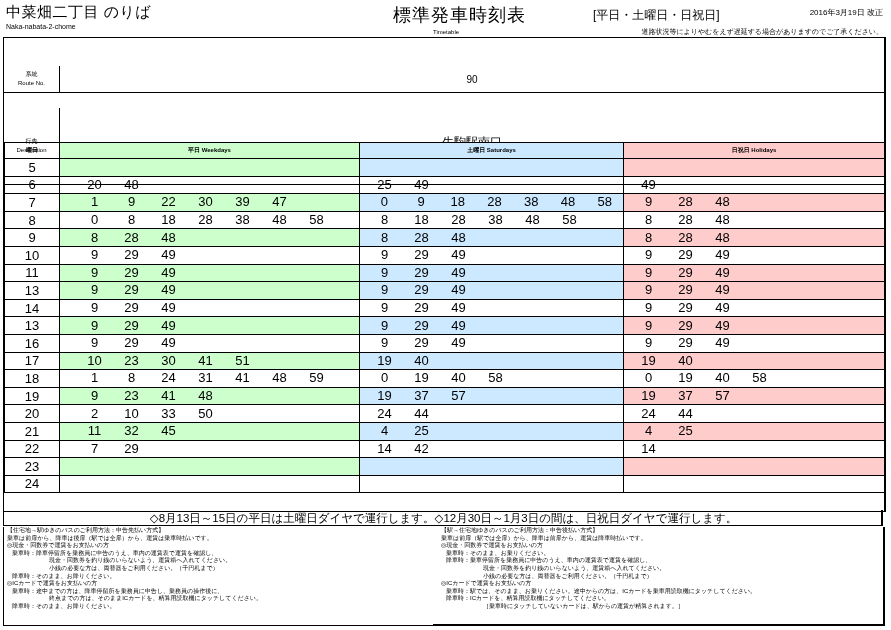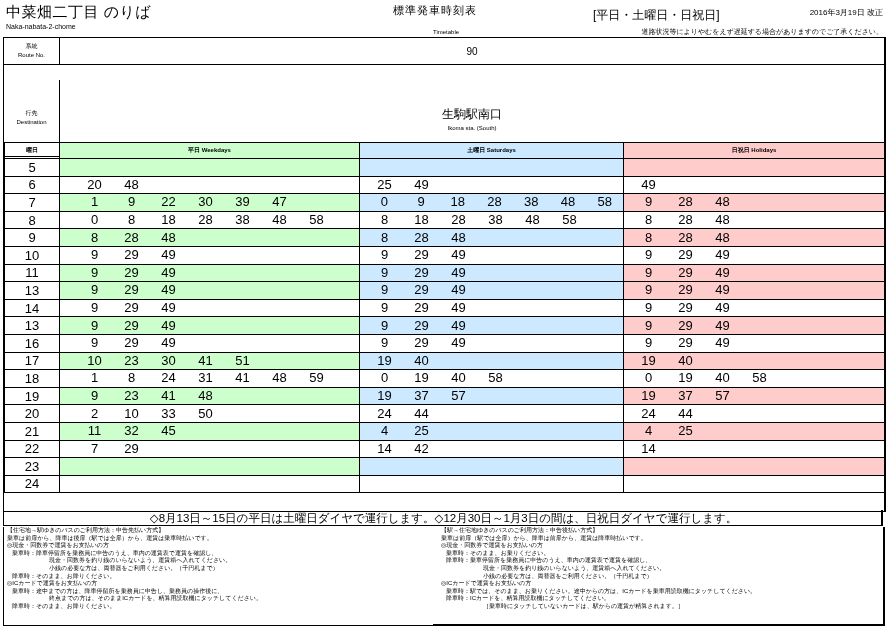--- a/index.html
+++ b/index.html
@@ -2,28 +2,28 @@
 <html><head>
 <meta charset="utf-8">
 <style>
   html, body { margin: 0; padding: 0; background: #ffffff; }
   body { width: 891px; height: 630px; position: relative; overflow: hidden;
          font-family: "Liberation Sans", "DejaVu Sans", sans-serif; color: #000; }
   .page { position: absolute; left: 3px; top: 2px; width: 730px; height: 624px; }
   .hdr { position: absolute; left: 0; top: 0; width: 882px; height: 35px; }
   .stop-title { position: absolute; left: 3px; top: 1px; font-size: 15px; letter-spacing: 0.5px; }
   .stop-roman { position: absolute; left: 3px; top: 21px; font-size: 7px; }
-  .main-title { position: absolute; left: 390px; top: 1px; font-size: 11px; letter-spacing: 1px; }
+  .main-title { position: absolute; left: 390px; top: 1px; font-size: 18px; letter-spacing: 1px; }
   .main-sub { position: absolute; left: 430px; top: 27px; font-size: 6px; }
   .day-types { position: absolute; left: 590px; top: 5px; font-size: 12px; }
   .revised { position: absolute; right: 2px; top: 5px; font-size: 8px; }
   .notice { position: absolute; right: 2px; top: 25px; font-size: 7px; }
 
   .frame { position: absolute; left: 0; top: 35px; width: 880px; height: 473px; border: 1px solid #000; border-right-width: 2px; }
-  .meta-row { position: absolute; left: 0; width: 880px; border-bottom: 1px solid #000; }
+  .meta-row { position: absolute; left: 0; width: 880px; border-bottom: 1px solid #000; margin-top: 28px; }
   .meta-label { position: absolute; left: 0; top: 0; width: 55px; height: 100%; border-right: 1px solid #000;
                 display: flex; flex-direction: column; align-items: center; justify-content: center; font-size: 6px; line-height: 9px; }
   .meta-value { position: absolute; left: 56px; right: 0; top: 0; height: 100%; display: flex; flex-direction: column;
                 align-items: center; justify-content: center; }
   .route-no { font-size: 10px; }
   .dest-jp { font-size: 12px; }
   .dest-en { font-size: 6px; margin-top: 2px; }
 
   table.tt { position: absolute; left: 0; top: 104px; width: 880px; border-collapse: collapse; table-layout: fixed; }
   table.tt td, table.tt th { border: 1px solid #000; padding: 0; height: 16.6px; overflow: hidden; white-space: nowrap; }

